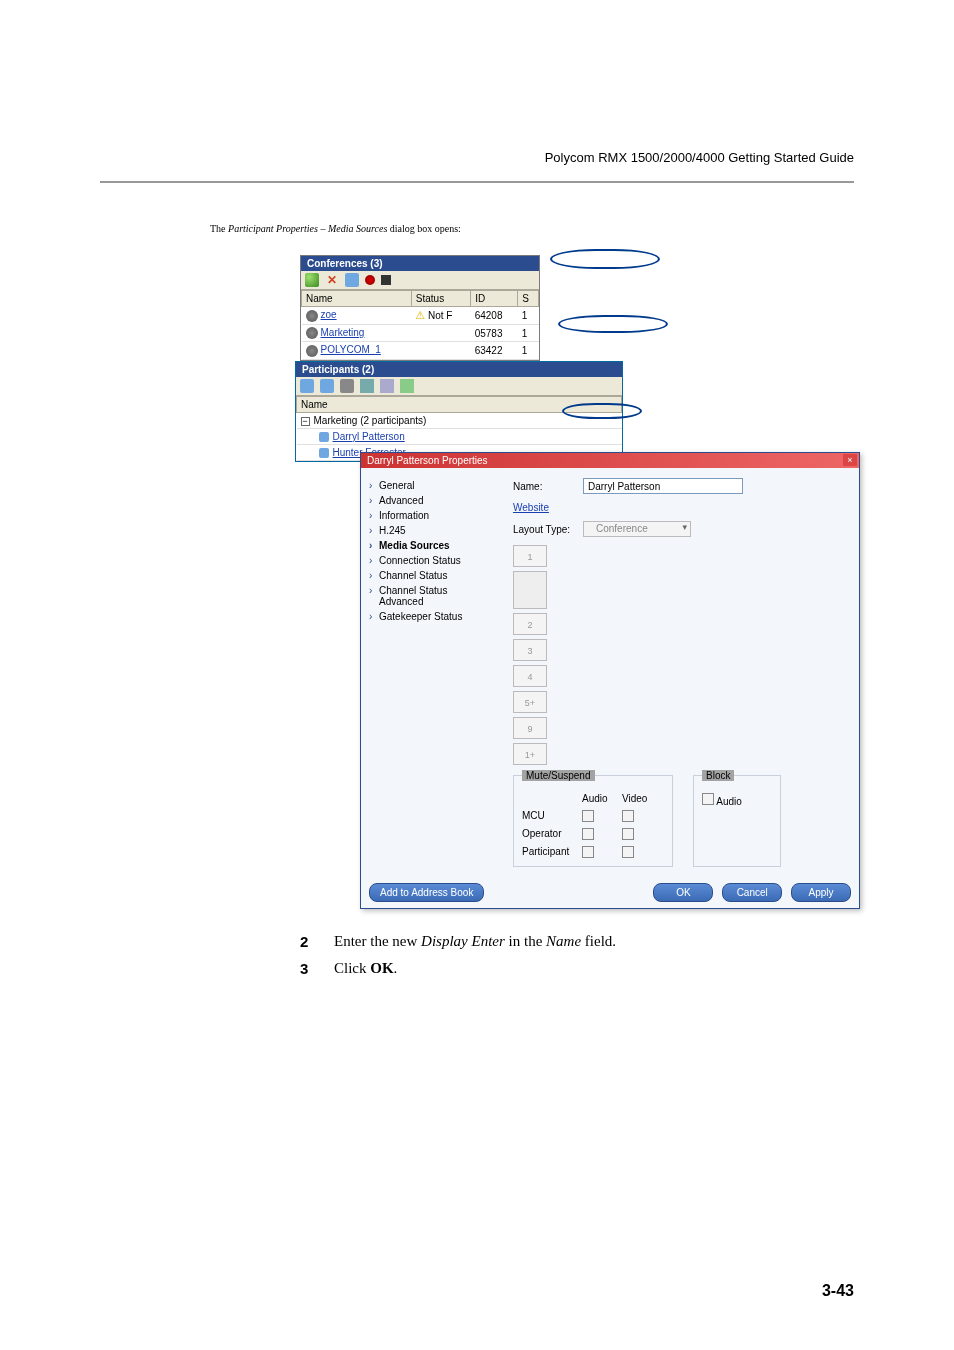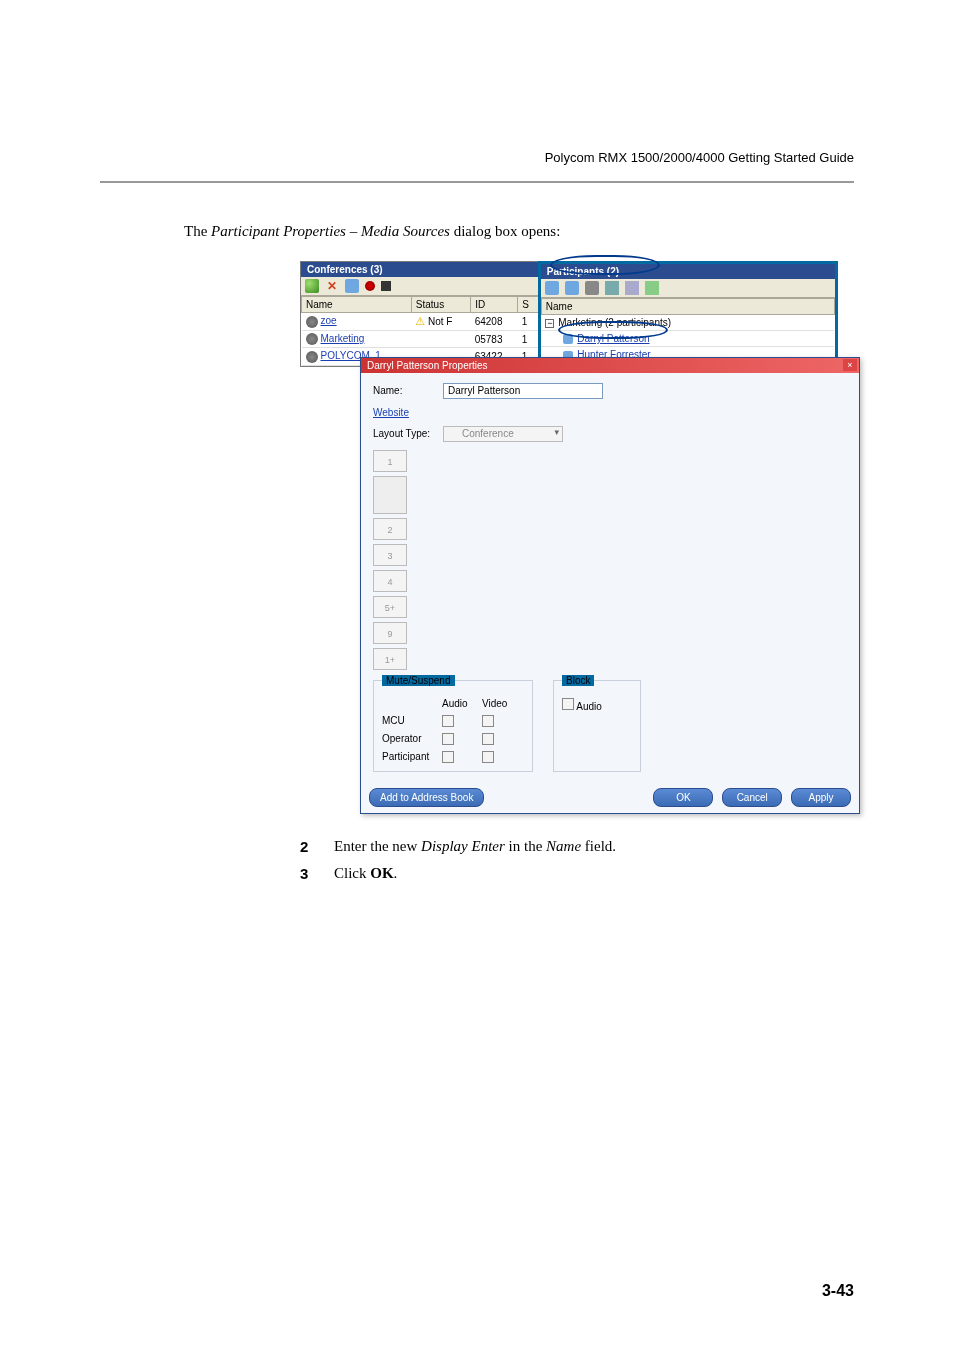--- a/index.html
+++ b/index.html
@@ -16,22 +16,22 @@
   }
   .header-line {
     font-family: Arial, sans-serif;
     font-size: 13px;
     text-align: right;
     padding-bottom: 16px;
     border-bottom: 2px solid #999;
     margin-bottom: 40px;
   }
   .caption {
-    font-size: 15px;
-    margin-left: 84px;
+    font-size: 10px;
+    margin-left: 110px;
     margin-bottom: 20px;
   }
   .em { font-style: italic; }
 
   
   .mock {
     margin-left: 200px;
     width: 560px;
     font-family: Tahoma, Arial, sans-serif;
     font-size: 10px;
@@ -96,22 +96,22 @@
     width: 12px; height: 12px;
     display: inline-block;
     vertical-align: middle;
     margin-right: 3px;
   }
   .gear { background: radial-gradient(#888,#555); border-radius: 50%; }
   .warn { color: #e6b000; font-size: 11px; }
 
   
   .part-panel {
-    width: 300px;
-    border: 3px solid #0369a1;
+    width: 328px;
+    border: 1px solid #0369a1;
     display: inline-block;
     vertical-align: top;
     margin-left: -5px;
   }
   .part-panel .panel-title { background: #2b4d8f; }
   .circle-mark {
     position: absolute;
     border: 2px solid #003a8c;
     border-radius: 50% / 60%;
     background: transparent;
@@ -186,22 +186,22 @@
     padding: 1px 4px;
     width: 160px;
     height: 16px;
     font-size: 10px;
   }
   .fld-link { color: #1a3fb0; text-decoration: underline; }
   .dropdown {
     border: 1px solid #bbb;
     background: #f4f4f4;
     color: #888;
-    padding: 1px 18px;
-    width: 120px;
+    padding: 1px 12px;
+    width: 108px;
     height: 16px;
     position: relative;
   }
   .dropdown::after {
     content: "▾";
     position: absolute;
     right: 3px; top: 0;
     color: #666;
     font-size: 9px;
   }
@@ -220,21 +220,21 @@
   .groupbox {
     border: 1px solid #c8d0dc;
     padding: 6px 8px 8px 8px;
     display: inline-block;
     vertical-align: top;
     font-size: 10px;
   }
   .gb-title {
     position: relative;
     top: -12px;
-    background: #0369a1;
+    background: #a3a3a3;
     display: inline-block;
     padding: 0 4px;
   }
   .ms-grid { display: grid; grid-template-columns: 60px 40px 40px; row-gap: 6px; font-size: 10px; }
   .chk {
     width: 12px; height: 12px;
     border: 1px solid #888;
     background: #f4f4f4;
     display: inline-block;
   }
@@ -357,20 +357,31 @@
         </table>
     </div>
 
     
     <div class="dialog">
       <div class="dlg-title">
         <span>Darryl Patterson Properties</span>
         <span class="dlg-close">×</span>
       </div>
       <div class="dlg-body">
+        <div class="dlg-nav">
+          <div class="nav-item">General</div>
+          <div class="nav-item">Advanced</div>
+          <div class="nav-item">Information</div>
+          <div class="nav-item">H.245</div>
+          <div class="nav-item active">Media Sources</div>
+          <div class="nav-item">Connection Status</div>
+          <div class="nav-item">Channel Status</div>
+          <div class="nav-item">Channel Status Advanced</div>
+          <div class="nav-item">Gatekeeper Status</div>
+        </div>
         <div class="dlg-main">
           <div class="fld-row">
             <span class="fld-label">Name:</span>
             <input class="fld-input" value="Darryl Patterson" style="">
           </div>
           <div class="fld-row">
             <span class="fld-link">Website</span>
           </div>
           <div class="fld-row">
             <span class="fld-label">Layout Type:</span>

